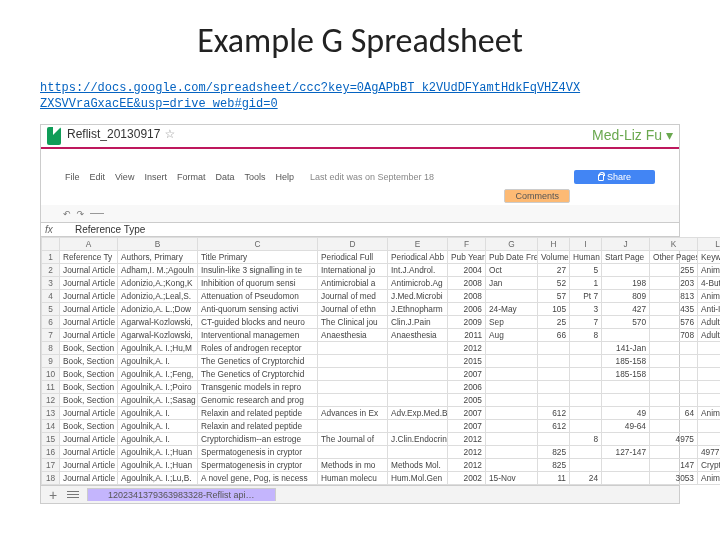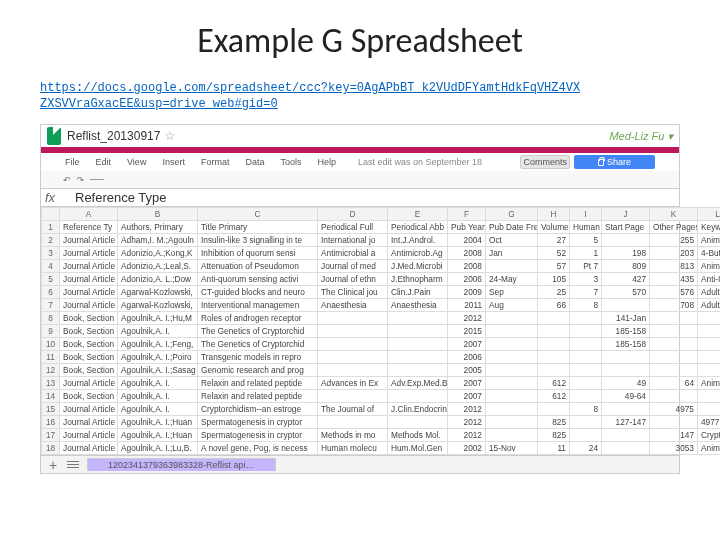--- a/index.html
+++ b/index.html
@@ -1,36 +1,36 @@
 <!DOCTYPE html>
 <html><head>
 <meta charset="utf-8">
 <style>
 * { box-sizing: border-box; margin: 0; padding: 0; }
 body { font-family: Arial, sans-serif; background: #fff; color: #222; width: 720px; height: 540px; overflow: hidden; }
 .slide { padding: 10px 40px 0 40px; }
 .title { font-size: 34px; font-family: Calibri, Arial, sans-serif; text-align: center; margin: 10px 0 20px; font-weight: 400; }
 .url { font-size: 12px; font-family: Liberation Mono, monospace; color: #0563c1; text-decoration: underline; line-height: 1.3; margin-bottom: 12px; }
 .gs-wrap { border: 1px solid #ccc; background: #fff; font-size: 9px; color: #444; }
-.gs-top { display: flex; align-items: center; padding: 2px 6px; border-bottom: 6px solid #be185d; }
+.gs-top { display: flex; padding: 2px 6px; border-bottom: 2px solid #be185d; }
 .gs-logo { width: 14px; height: 18px; background: #0f9d58; border-radius: 2px; margin-right: 6px; position: relative; }
 .gs-logo::after{content:"";position:absolute;right:0;top:0;border:4px solid transparent;border-left-color:#fff;border-top-color:#fff;}
 .gs-docname { font-size: 12px; color: #333; margin-right: 4px; }
 .gs-star { color: #999; font-size: 12px; }
-.gs-user { margin-left: auto; color: #6aa84f; font-size: 11px; font-style: italic; }
-.gs-menu { display: flex; gap: 16px; padding: 2px 24px; color: #555; font-size: 9px; align-items: center; }
+.gs-user { margin-left: auto; color: #6aa84f; font-size: 14px; }
+.gs-menu { display: flex; gap: 10px; padding: 2px 24px; color: #555; font-size: 9px; align-items: center; }
 .gs-menu .edit-info { color: #888; margin-left: 6px; }
 .gs-menu-right { margin-left: auto; display: flex; gap: 4px; align-items: center; }
-.comments-btn { border: 1px solid #ccc; padding: 1px 2px; background: #e5e5e5; font-size: 9px; border-radius:2px; }
+.comments-btn { border: 1px solid #ccc; padding: 1px 10px; background: #fdba74; font-size: 9px; border-radius:2px;margin-top:38px; }
 .share-btn { background: #4285f4; color: #fff; padding: 2px 24px; font-size: 9px; border-radius: 2px; display:flex; gap:3px; align-items:center; }
 .lock-ic { width:6px;height:7px;border:1px solid #fff;border-radius:1px;position:relative;display:inline-block;}
 .lock-ic::before{content:"";position:absolute;width:4px;height:3px;border:1px solid #fff;border-bottom:none;border-radius:3px 3px 0 0;left:0;top:-3px;}
 .gs-tools { height: 18px; border-bottom: 1px solid #ccc; background: #f8f8f8; padding: 0 22px; display:flex; align-items:center; gap:6px; color:#777;}
 .tool-dash{width:14px;height:1px;background:#999;}
-.gs-fx { display: flex; align-items: center; border-bottom: 1px solid #ccc; padding: 1px 4px; font-size: 13px; }
+.gs-fx { display: flex; align-items: center; border-bottom: 1px solid #ccc; padding: 1px 4px; font-size: 10px; }
 .fx-label { font-style: italic; color: #666; width: 20px; }
 .fx-content { color: #333; padding-left: 10px; }
 .sheet { width: 100%; border-collapse: collapse; table-layout: fixed; font-size: 8.3px; }
 .sheet th, .sheet td { border: 1px solid #ddd; padding: 1px 3px; overflow: hidden; white-space: nowrap; text-overflow: clip; height: 13px; }
 .sheet th { background: #f3f3f3; color: #666; font-weight: 400; text-align: center; }
 .sheet .rowh { background: #f3f3f3; color: #666; text-align: center; width: 18px; }
 .sheet td { text-align: left; }
 .sheet td.num { text-align: right; }
 .col-ref { width:58px; } .col-auth{width:80px;} .col-title{width:120px;} .col-per{width:70px;} .col-abb{width:60px;} .col-py{width:38px;} .col-pd{width:52px;} .col-vol{width:32px;} .col-iss{width:32px;} .col-sp{width:48px;} .col-op{width:48px;} .col-key{width:40px;}
 .gs-foot { display:flex; align-items:center; gap:8px; padding:2px 6px; border-top:1px solid #ccc; background:#f3f3f3; font-size:9px; color:#555;}

